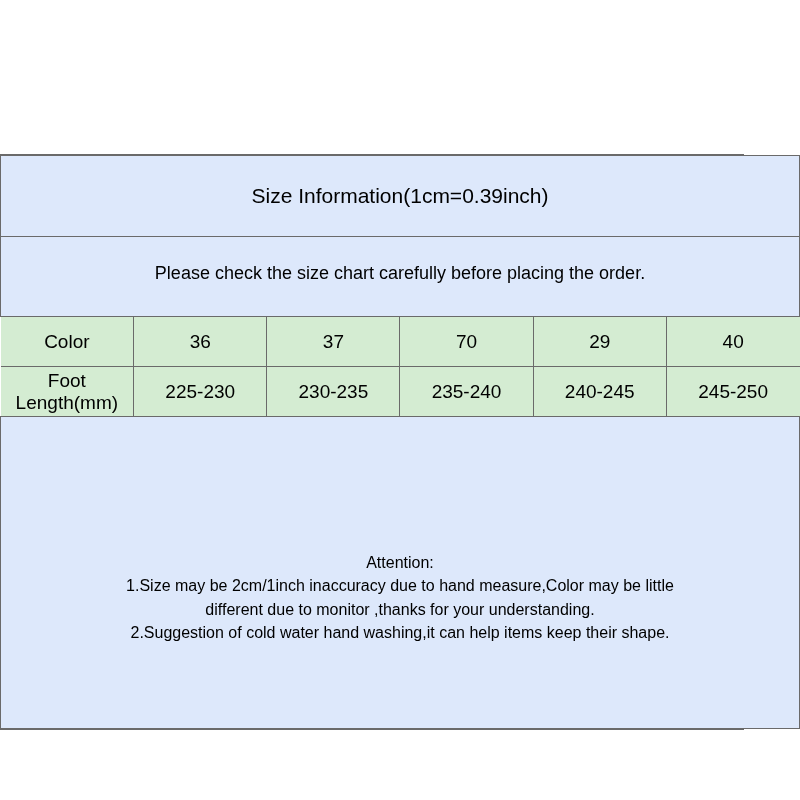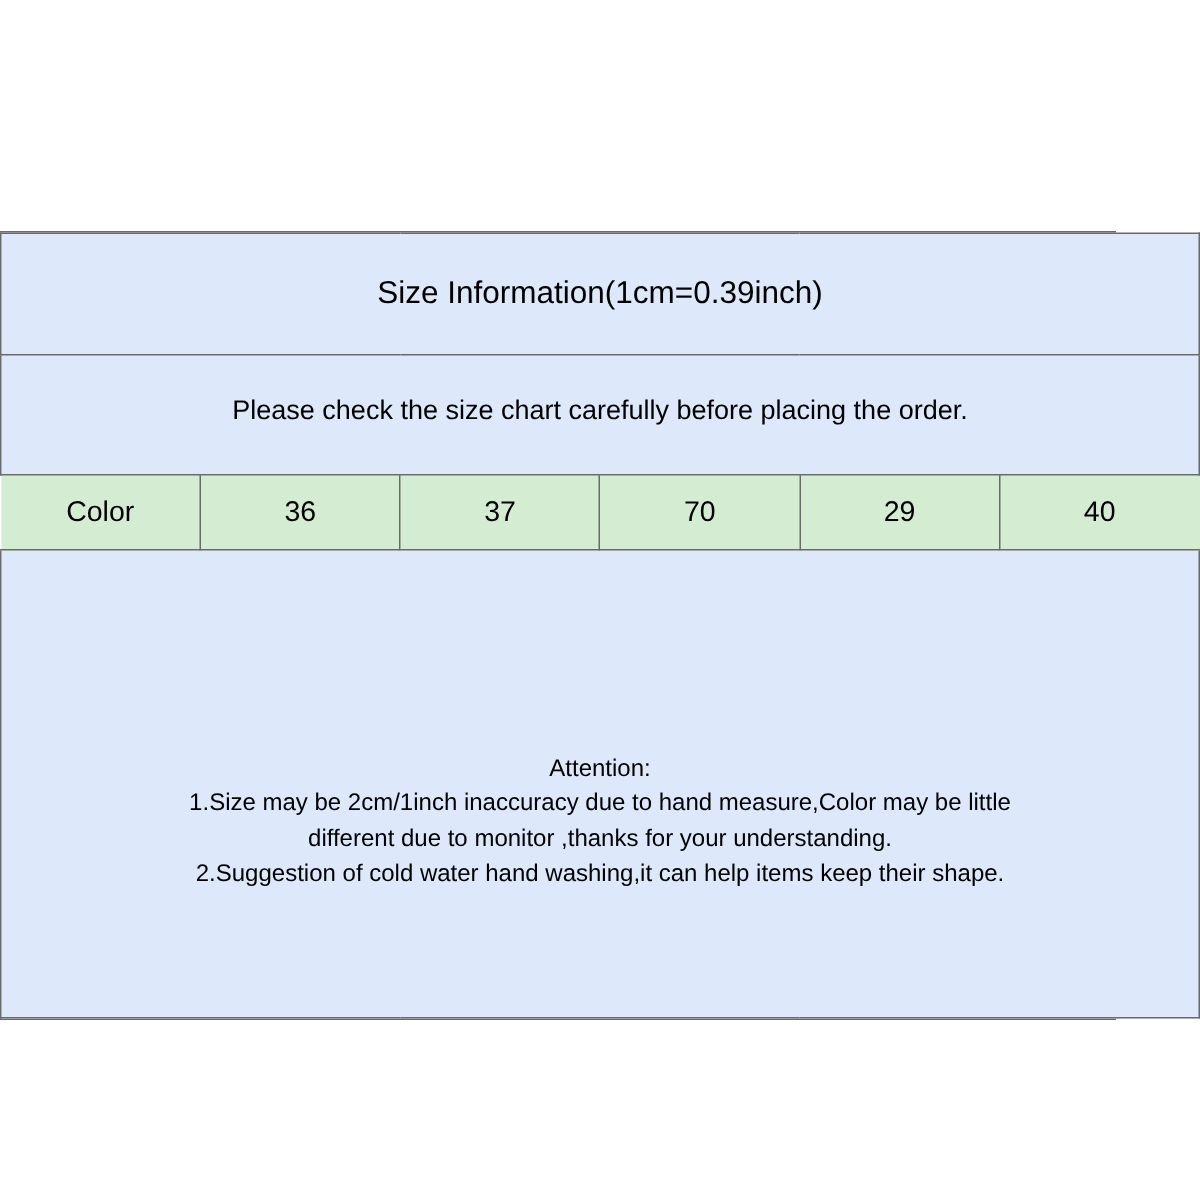--- a/index.html
+++ b/index.html
@@ -98,20 +98,28 @@
           <td class="note-cell" colspan="6">Please check the size chart carefully before placing the order.</td>
         </tr>
         <tr class="data-row">
           <td class="first-col">Color</td>
           <td>36</td>
           <td>37</td>
           <td>70</td>
           <td>29</td>
           <td class="last-col">40</td>
         </tr>
+        <tr class="data-row">
+          <td class="first-col">Foot Length(mm)</td>
+          <td>225-230</td>
+          <td>230-235</td>
+          <td>235-240</td>
+          <td>240-245</td>
+          <td class="last-col">245-250</td>
+        </tr>
         <tr>
           <td class="attention-cell" colspan="6">
             <span class="attention-line">Attention:</span>
             <span class="attention-line">1.Size may be 2cm/1inch inaccuracy due to hand measure,Color may be little</span>
             <span class="attention-line">different due to monitor ,thanks for your understanding.</span>
             <span class="attention-line">2.Suggestion of cold water hand washing,it can help items keep their shape.</span>
           </td>
         </tr>
       </tbody>
     </table>

